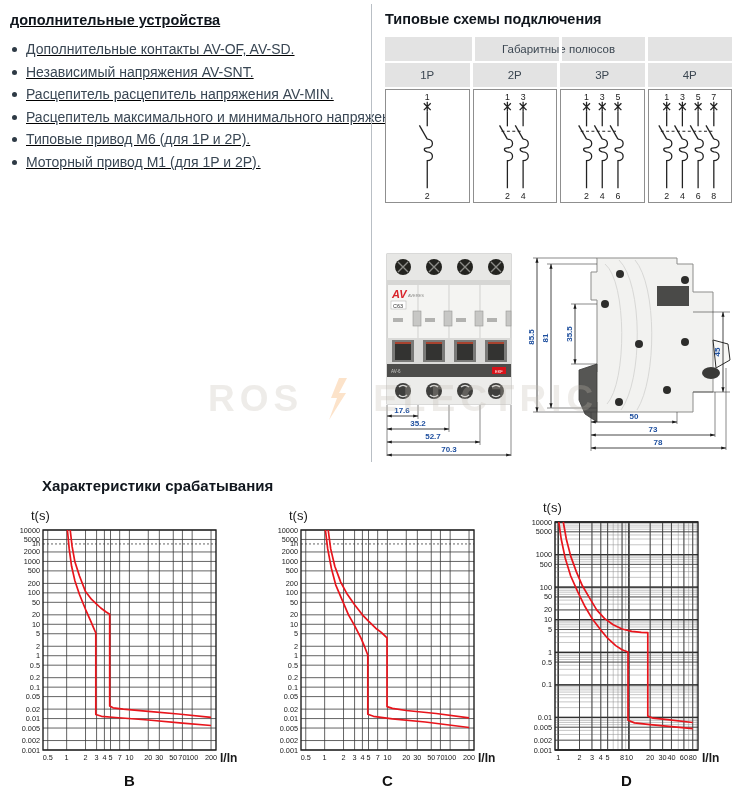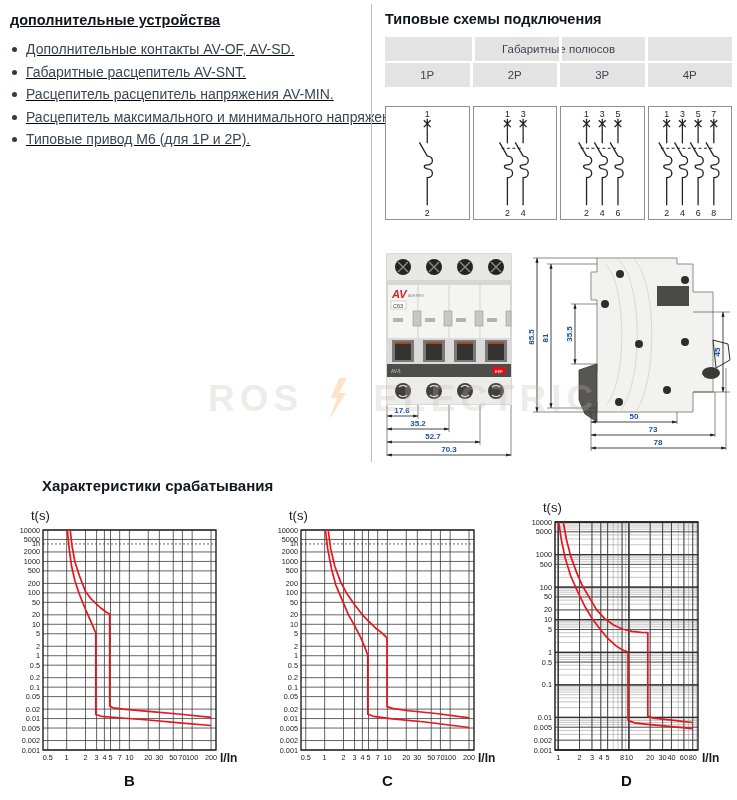--- a/index.html
+++ b/index.html
@@ -16,21 +16,21 @@
   #bullets li::before{content:"";position:absolute;left:2px;top:9px;width:5px;height:5px;border-radius:50%;background:#2e3a45;}
 
   #divider{position:absolute;left:371px;top:4px;width:1px;height:458px;background:#b9bfc5;}
 
   
   #schemes{position:absolute;left:385px;top:7px;width:347px;}
   #schemes .h1{margin:4px 0 10px 0;}
   .tbl-row{position:relative;height:24px;background:#e3e3e3;margin-bottom:2px;}
   .tbl-row .gut{position:absolute;top:0;width:3px;height:100%;background:#fff;}
   #hdr-label{position:absolute;left:0;top:0;width:100%;text-align:center;line-height:24px;font-size:11.5px;color:#3c4752;}
-  #col-row{display:grid;grid-template-columns:repeat(4,1fr);gap:3px;margin-bottom:19px;}
+  #col-row{display:grid;grid-template-columns:repeat(4,1fr);gap:3px;margin-bottom:2px;}
   #col-row .col{background:#e3e3e3;text-align:center;line-height:24px;font-size:11.5px;color:#3c4752;height:24px;}
   #diag-row{display:grid;grid-template-columns:repeat(4,1fr);gap:3px;}
   .diag-cell{background:#fff;border:1px solid #8f8f8f;height:112px;}
   .diag-cell svg{display:block;width:100%;height:100%;}
 
   
   #dim-title{position:absolute;left:385px;top:216px;}
   #front-view{position:absolute;left:385px;top:252px;}
   #side-view{position:absolute;left:527px;top:252px;}
   .dimtxt{fill:#1d4e9e;font-size:8px;font-weight:bold;font-family:"Liberation Sans",sans-serif;}
@@ -52,24 +52,25 @@
 </style>
 </head>
 <body>
 
 <div id="page">
 
   <div id="left-sec">
     <div class="h1">дополнительные устройства</div>
     <ul id="bullets">
         <li>Дополнительные  контакты  AV-OF, AV-SD.</li>
-        <li>Габаритные расцепитель  AV-SNT.</li>
+        <li>Независимый напряжения  AV-SNT.</li>
         <li>Расцепитель расцепитель напряжения AV-MIN.</li>
         <li>Расцепитель максимального и минимального напряжения AV-MM.</li>
         <li>Типовые привод М6 (для 1P и 2P).</li>
+        <li>Моторный привод М1 (для 1P и 2P).</li>
       </ul>
   </div>
 
   <div id="divider"></div>
 
   <div id="schemes">
     <div class="h1">Типовые схемы подключения</div>
     <div class="tbl-row">
       <div id="hdr-label">Габаритные полюсов</div>
       <div class="gut" style="left:25%"></div>

